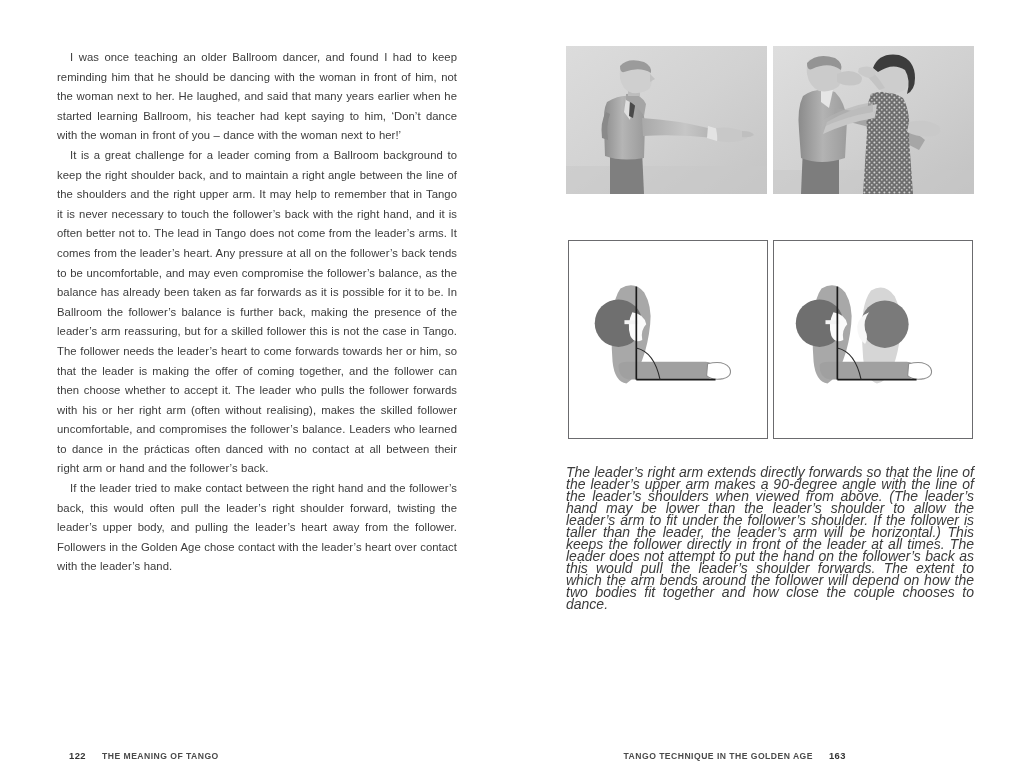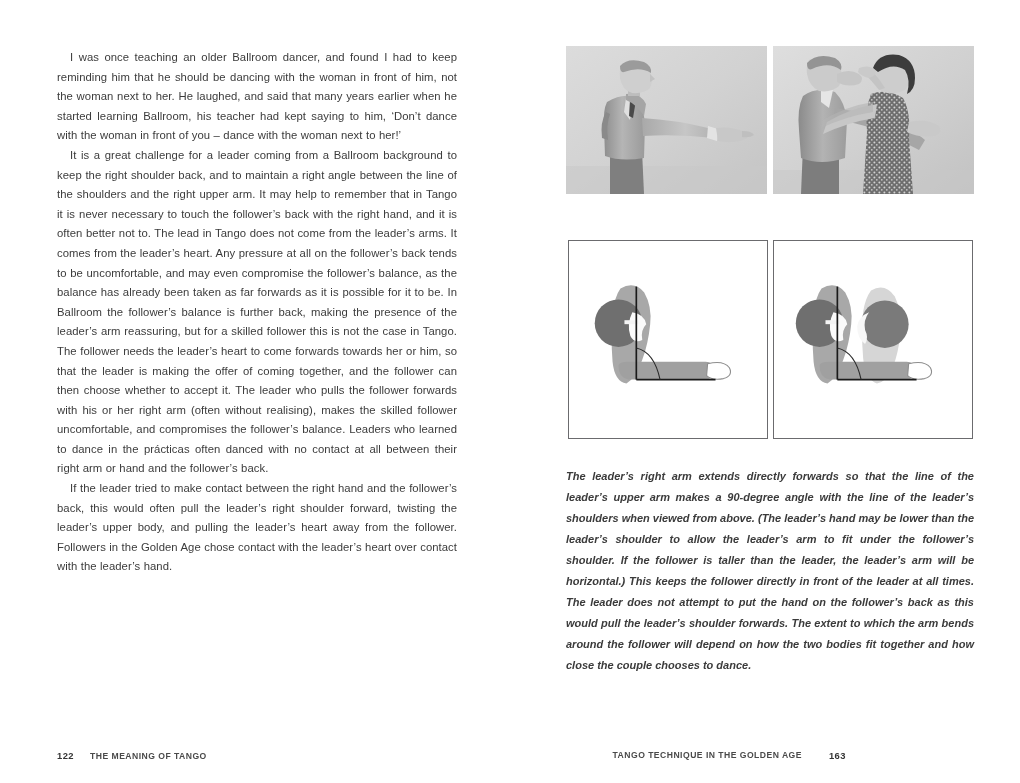--- a/index.html
+++ b/index.html
@@ -75,40 +75,40 @@
   .diagram-frame svg { display: block; width: 100%; height: 100%; }
 
   
   #caption {
     position: absolute;
     left: 566px;
     top: 466px;
     width: 408px;
   }
   #caption p {
-    font-size: 11px;
-    line-height: 21px;
+    font-size: 14px;
+    line-height: 12px;
     text-align: justify;
     font-style: italic;
     color: #3b3b3b;
-    font-weight: 700;
+    font-weight: 400;
   }
 
   
   .footer {
     position: absolute;
     bottom: 22px;
     font-size: 8.6px;
     color: #4a4a4a;
     letter-spacing: 0.055em;
     white-space: nowrap;
     font-stretch: condensed;
   }
-  #footer-left { left: 57px; display: flex; align-items: baseline; gap: 16px; }
-  #footer-right { right: 46px; display: flex; align-items: flex-start; gap: 27px; }
+  #footer-left { left: 69px; display: flex; align-items: baseline; gap: 16px; }
+  #footer-right { right: 46px; display: flex; align-items: center; gap: 16px; }
   .folio { font-weight: 700; font-size: 9.4px; color: #333; }
   .running-head { text-transform: uppercase; font-weight: 700; }
 </style>
 </head>
 <body>
 
 <div id="page">
 
   <div id="left-col">
     <p><span class="indent"></span><span>I was once teaching an older Ballroom dancer, and found I had to keep reminding him that he should be dancing with the woman in front of him, not the woman next to her. He laughed, and said that many years earlier when he started learning Ballroom, his teacher had kept saying to him, ‘Don’t dance with the woman in front of you – dance with the woman next to her!’</span></p>

